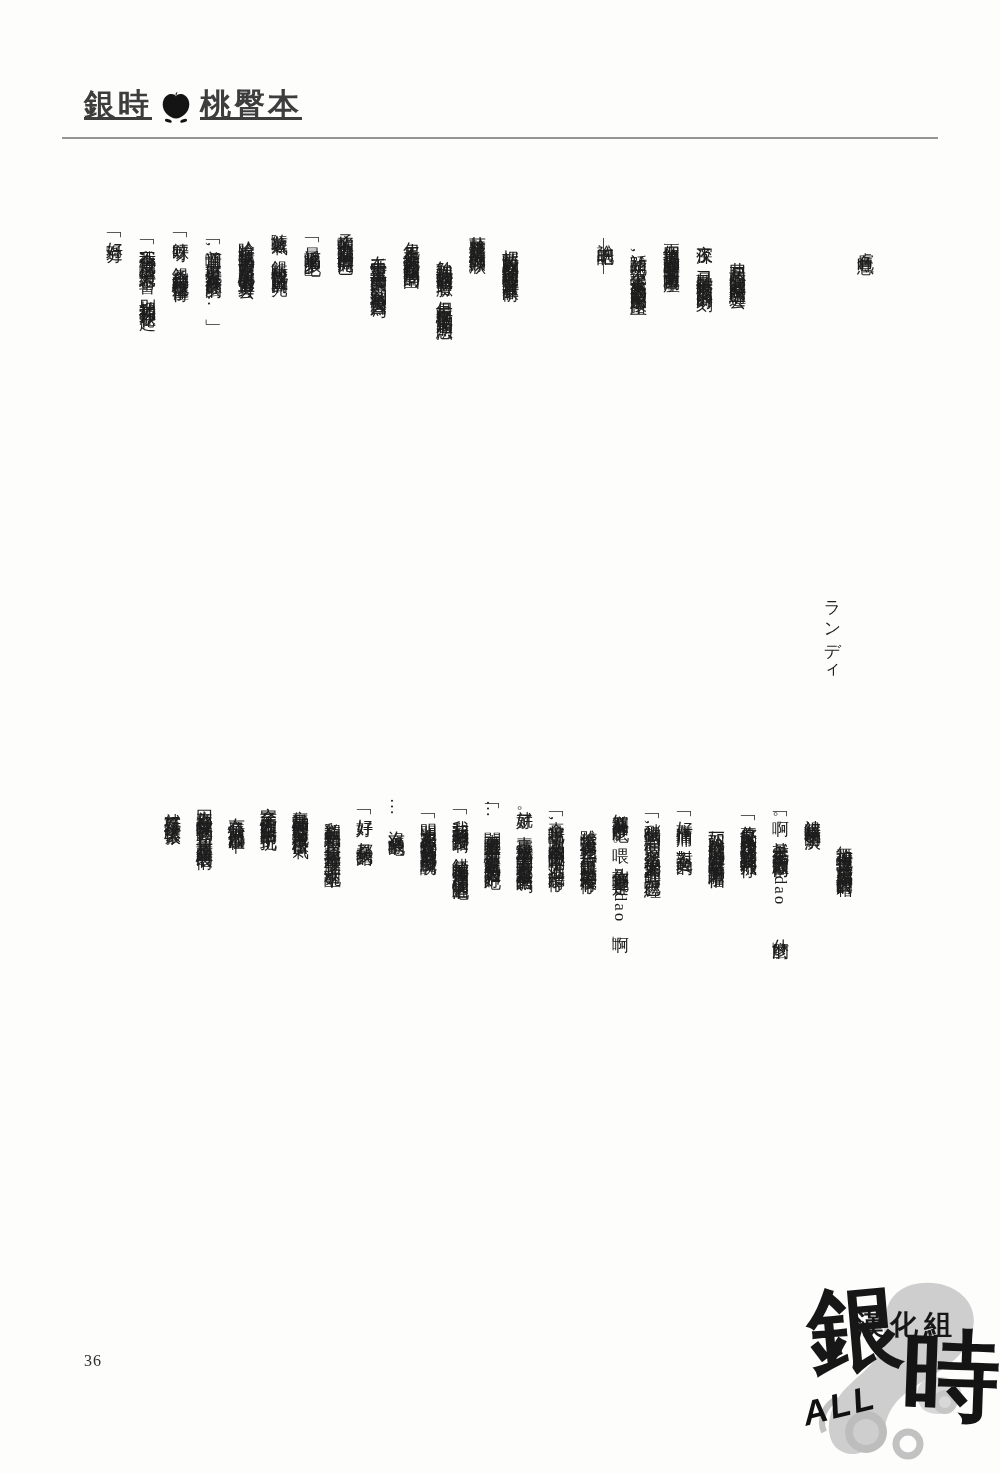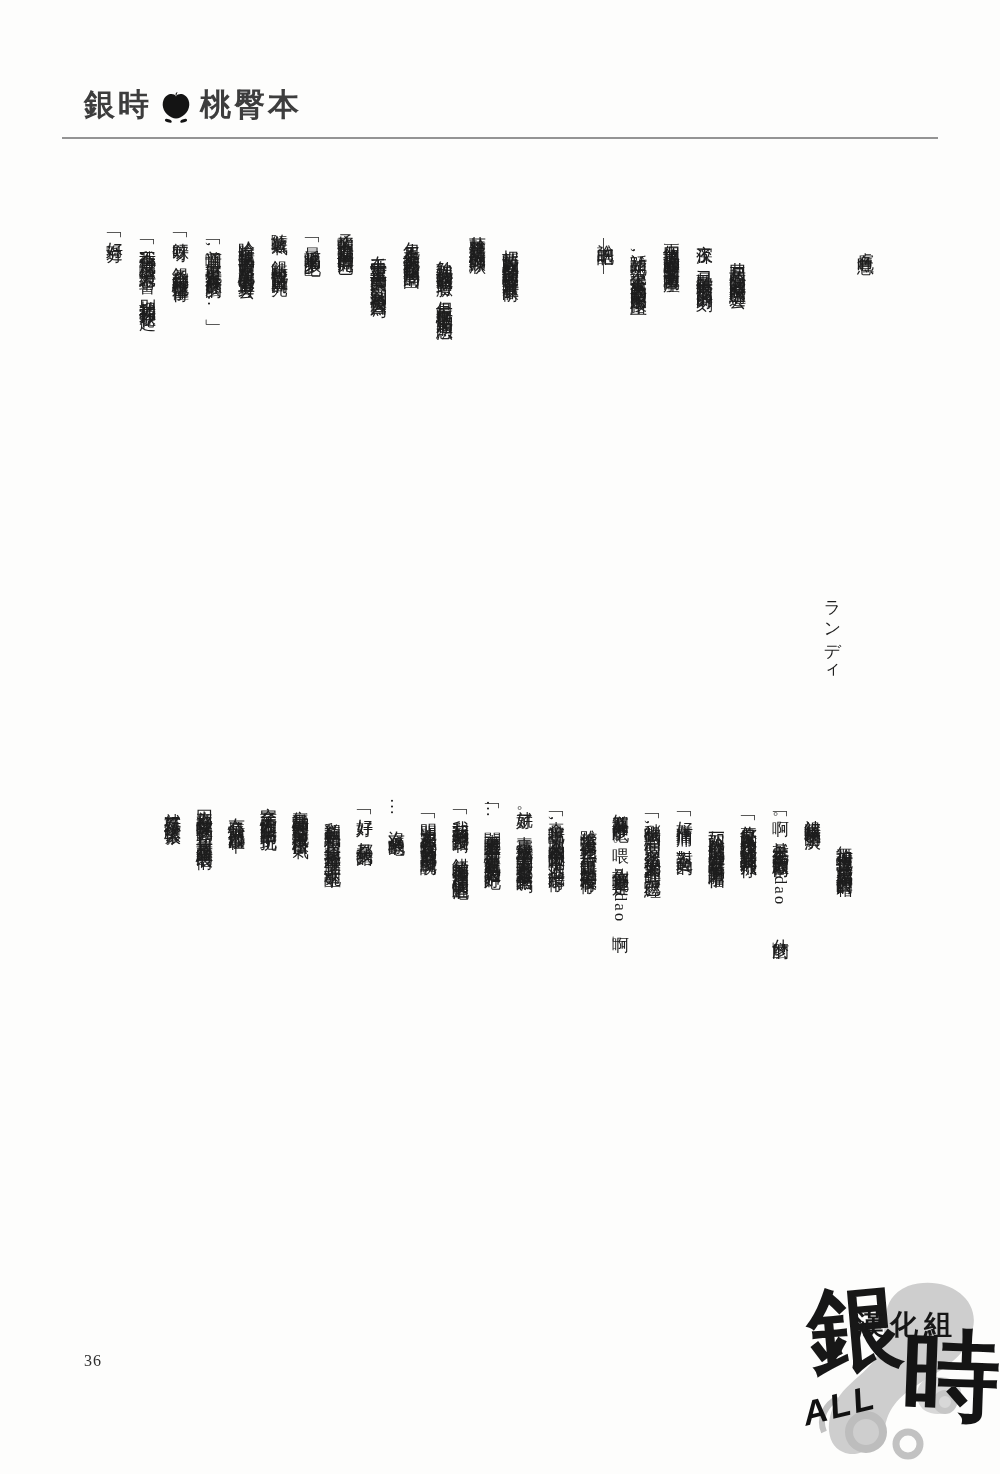--- a/index.html
+++ b/index.html
@@ -12,20 +12,21 @@
     font-family:"Liberation Serif","DejaVu Serif",serif;
     color:#1f1f1f;
   }
 
   
   .header{
     position:absolute;left:84px;top:84px;
     display:flex;align-items:center;gap:7px;
     font-size:31px;font-weight:bold;color:#3d3d3d;
     letter-spacing:3px;
+    text-decoration:underline;
   }
   .header .peach{width:34px;height:32px;margin-top:6px;}
   .header-rule{
     position:absolute;left:62px;top:137px;
     width:876px;height:2px;background:#949494;
   }
 
   
   .vblock{
     position:absolute;

